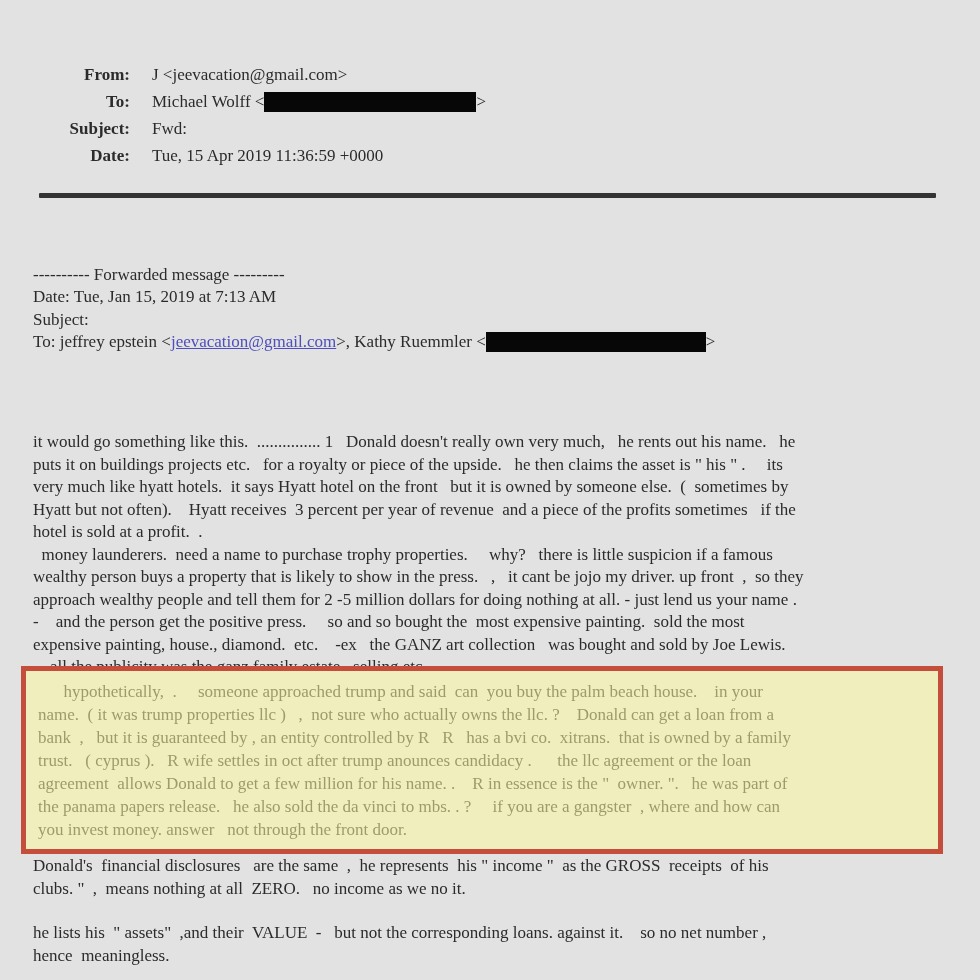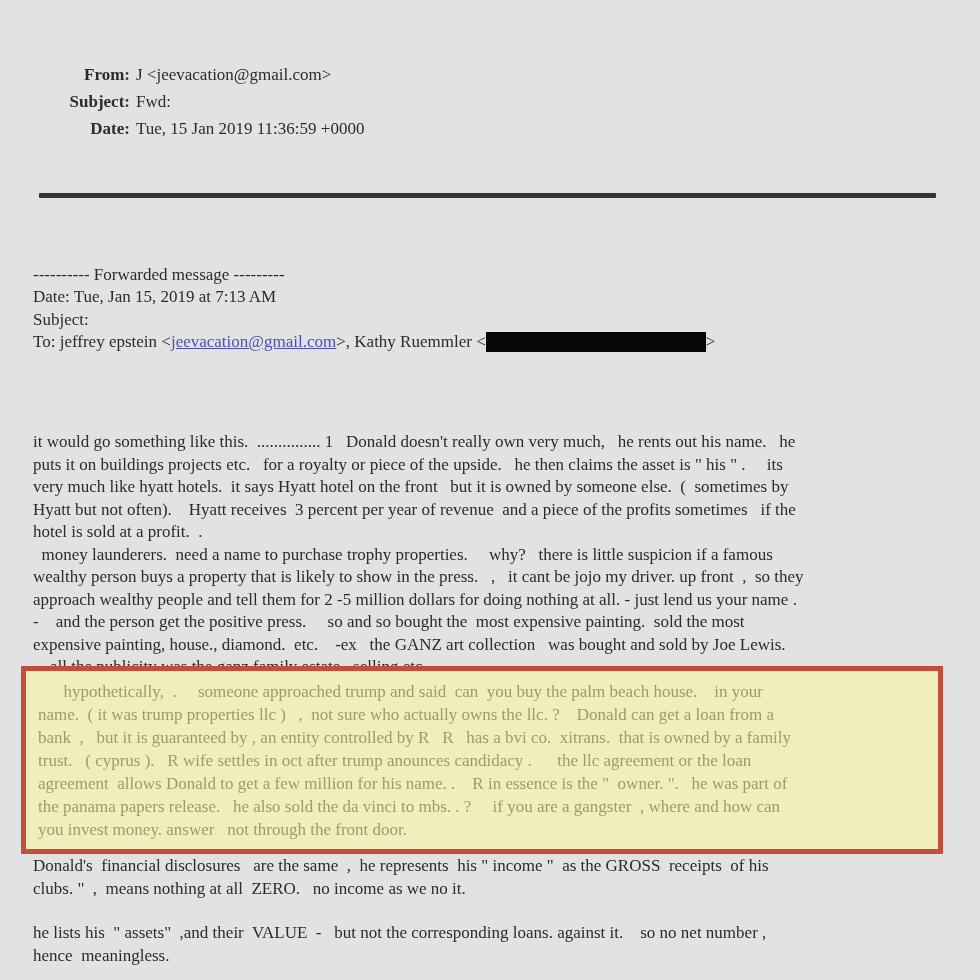--- a/index.html
+++ b/index.html
@@ -8,21 +8,21 @@
     background:#e2e2e2;
     font-family:"Liberation Serif","DejaVu Serif",serif;
     color:#2b2b2b;
   }
   .page{position:absolute;inset:0;}
 
   
   .hdr{position:absolute;top:61px;left:33px;font-size:17px;line-height:27px;}
   .hrow{display:flex;}
   .hlabel{font-weight:bold;width:97px;text-align:right;flex:none;}
-  .hval{margin-left:6px;white-space:pre;}
+  .hval{margin-left:22px;white-space:pre;}
 
   .redact{display:inline-block;background:#070707;height:20px;vertical-align:-5px;}
   .r1{width:212px;}
   .r2{width:220px;}
 
   .rule{position:absolute;top:193px;left:39px;width:897px;height:5px;background:#343434;border-radius:1px;}
 
   
   .fwd{position:absolute;top:264px;left:33px;font-size:17px;line-height:22.4px;}
   .fwd .line{white-space:pre-wrap;}
@@ -45,26 +45,30 @@
 <body>
 
 <div class="page">
 
   <div class="hdr">
     <div class="hrow">
       <span class="hlabel">From:</span>
       <span class="hval">J &lt;jeevacation@gmail.com&gt;</span>
     </div>
     <div class="hrow">
+      <span class="hlabel">To:</span>
+      <span class="hval"><span>Michael Wolff &lt;</span><span class="redact r1"></span><span>&gt;</span></span>
+    </div>
+    <div class="hrow">
       <span class="hlabel">Subject:</span>
       <span class="hval">Fwd:</span>
     </div>
     <div class="hrow">
       <span class="hlabel">Date:</span>
-      <span class="hval">Tue, 15 Jan 2019 11:36:59 +0000</span>
+      <span class="hval">Tue, 15 Apr 2019 11:36:59 +0000</span>
     </div>
   </div>
 
   <div class="rule"></div>
 
   <div class="fwd">
     <div class="line">---------- Forwarded message ---------</div>
     <div class="line">Date: Tue, Jan 15, 2019 at 7:13 AM</div>
     <div class="line">Subject:</div>
     <div class="line"><span>To: jeffrey epstein</span><span> &lt;</span><a class="lnk">jeevacation@gmail.com</a><span>&gt;</span><span>, Kathy Ruemmler</span><span> &lt;</span><span class="redact r2"></span><span>&gt;</span></div>

